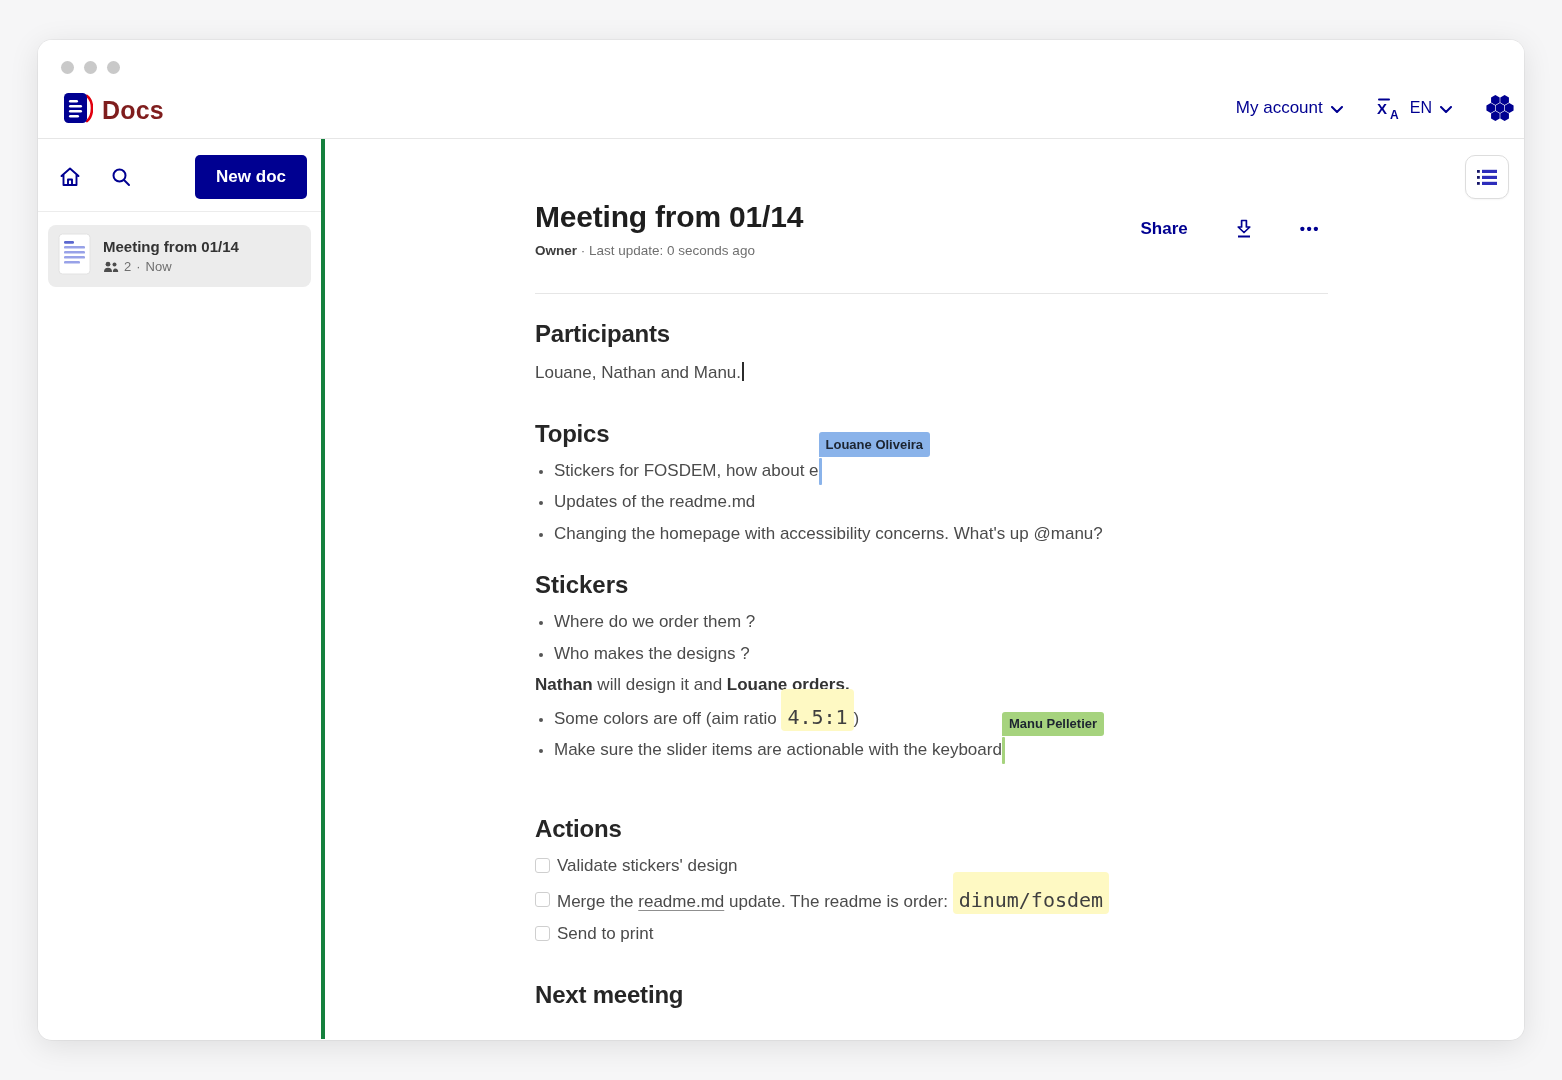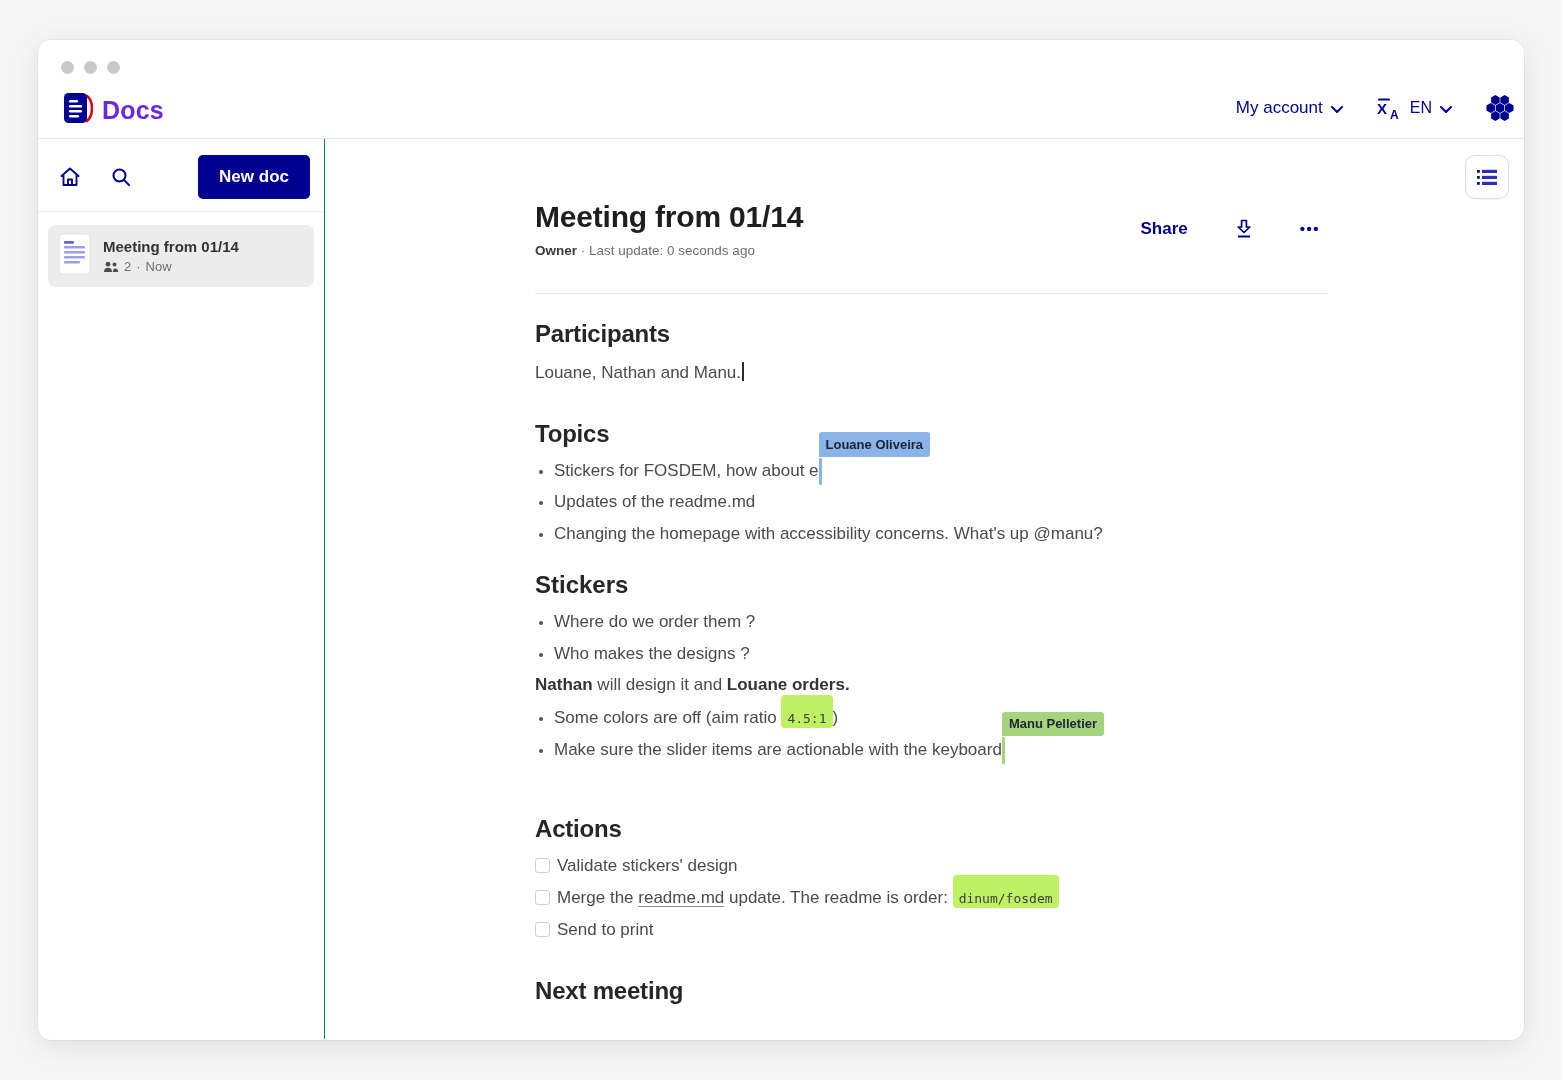--- a/index.html
+++ b/index.html
@@ -14,28 +14,28 @@
     position:absolute; left:38px; top:40px; width:1486px; height:1000px;
     background:#fff; border-radius:14px;
     box-shadow:0 6px 30px rgba(0,0,0,.10), 0 0 0 1px rgba(0,0,0,.04);
     overflow:hidden;
   }
   
   .topbar { position:relative; height:99px; border-bottom:1px solid #e6e6e6; background:#fff; }
   .win-dots { position:absolute; left:23px; top:21px; display:flex; gap:10px; }
   .win-dots span { width:13px; height:13px; border-radius:50%; background:#c9c9c9; }
   .logo { position:absolute; left:24px; top:51px; display:flex; align-items:center; gap:9px; cursor:pointer; }
-  .logo-text { font-size:25px; font-weight:700; color:#6d28d9; letter-spacing:.2px; }
+  .logo-text { font-size:25px; font-weight:700; color:#7f1d1d; letter-spacing:.2px; }
   .topbar-right { position:absolute; right:10px; bottom:16px; display:flex; align-items:center; gap:34px; }
   .tb-btn { display:flex; align-items:center; gap:8px; background:none; border:none; cursor:pointer;
             font-family:inherit; font-size:17px; color:#000091; }
   .chev { margin-top:2px; }
   
   .body-row { display:flex; height:900px; }
-  .sidebar { width:287px; border-right:1px solid #15803d; background:#fff; flex:none; }
+  .sidebar { width:287px; border-right:4px solid #15803d; background:#fff; flex:none; }
   .side-toolbar { display:flex; align-items:center; margin:16px 14px 0 14px; height:44px; }
   .icon-btn { background:none; border:none; cursor:pointer; padding:6px; display:flex; align-items:center; }
   .icon-btn + .icon-btn { margin-left:16px; }
   .new-doc-btn {
     margin-left:auto; height:44px; padding:0 21px; background:#000091; color:#fff;
     font-family:inherit; font-size:17px; font-weight:700; border:none; border-radius:5px; cursor:pointer;
   }
   .side-divider { border-top:1px solid #ececec; margin-top:12px; }
   .doc-item {
     margin:13px 10px 0 10px; background:#ececec; border-radius:8px;
@@ -72,22 +72,22 @@
   .m-stickers { margin-top:28px; }
   .p-note { margin-top:11px; }
   .p-note b { color:#343434; }
   .m-access { margin-top:27px; }
   .m-actions { margin-top:55px; }
   .todos { margin-top:13px; }
   .todo { display:flex; align-items:center; gap:7px; margin-bottom:12px; font-size:17px; color:#4b4b4b; }
   .checkbox { width:15px; height:15px; border:1.5px solid #cfcfcf; border-radius:3px; background:#fff; flex:none; cursor:pointer; }
   .m-next { margin-top:37px; }
   .code-chip {
-    font-family:"DejaVu Sans Mono", monospace; font-size:13px; color:#3f3f3f;
-    background:#bef264; border-radius:4px; padding:16px 6px 2px;
+    font-family:"DejaVu Sans Mono", monospace; font-size:20px; color:#3f3f3f;
+    background:#fef9c3; border-radius:4px; padding:16px 6px 2px;
   }
   .doc-link { color:#4b4b4b; text-decoration:underline; text-underline-offset:3px; text-decoration-color:#8f8f8f; }
   .text-caret { display:inline-block; width:2px; height:19px; background:#2b2b2b; vertical-align:-3px; margin-left:1px; }
   
   .collab { display:inline-block; position:relative; width:0; height:18px; vertical-align:-3px; }
   .collab .caret { position:absolute; left:0; top:-3px; width:3px; height:27px; border-radius:1px; background:var(--cc); }
   .collab .label {
     position:absolute; left:0; bottom:22px; white-space:nowrap;
     font-size:13px; font-weight:700; color:#1c2430;
     background:var(--cc); padding:2.5px 7px; border-radius:3px 3px 3px 0;

